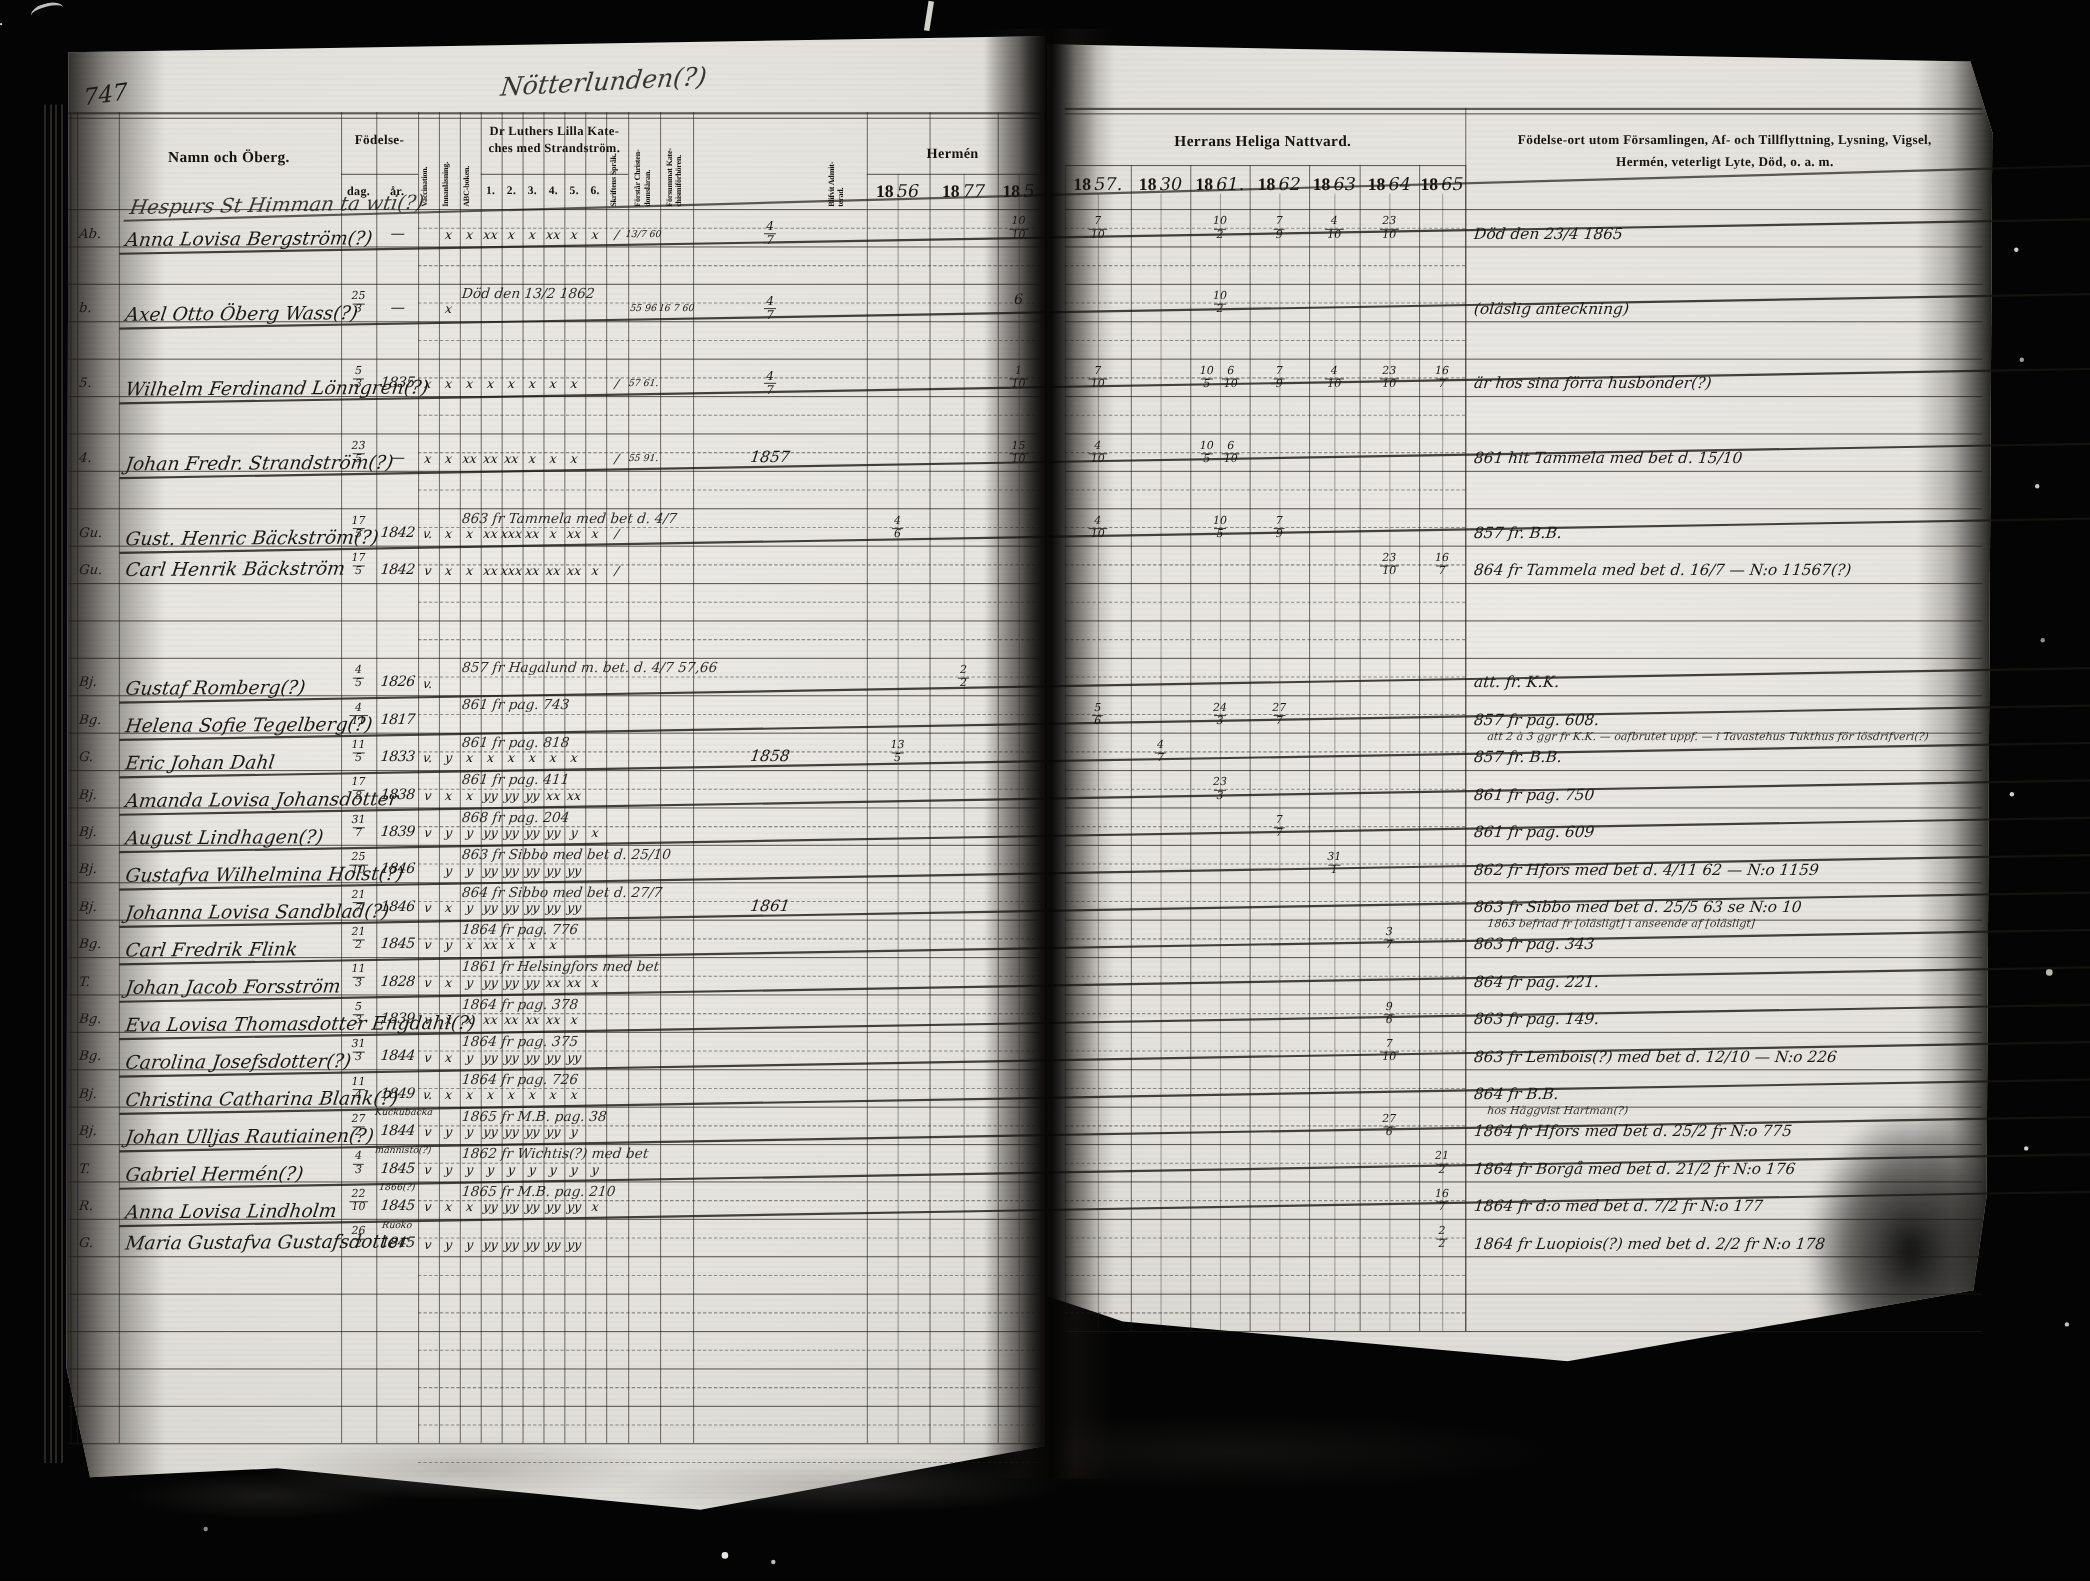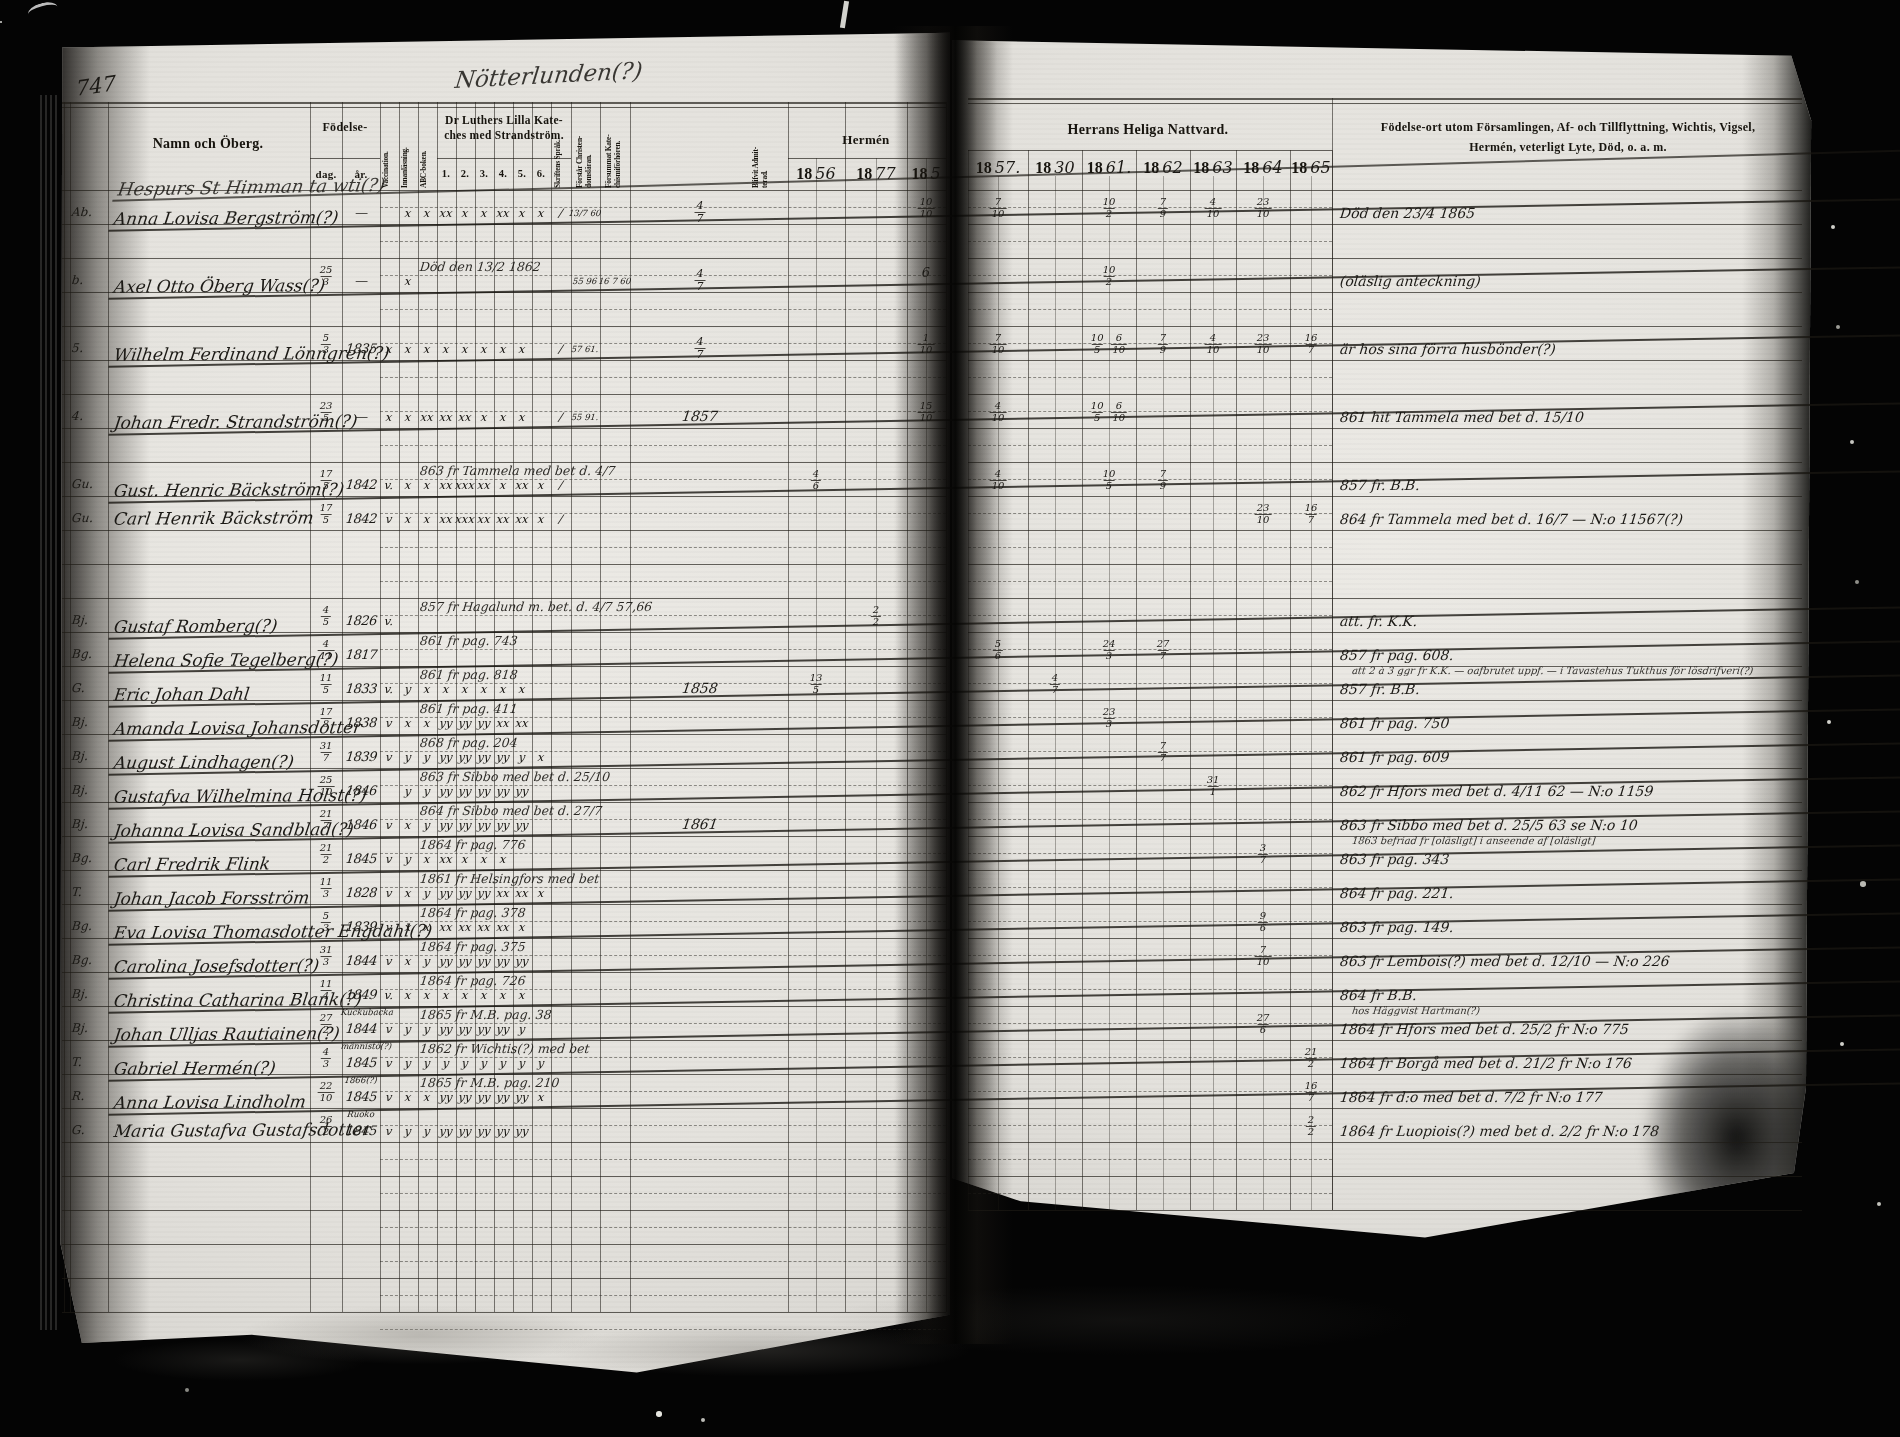--- a/index.html
+++ b/index.html
@@ -111,21 +111,21 @@
       </div>
     <div class="vhdr" style="left:752px;top:104px;">
       <span>Blifvit Admit-</span>
       <span>terad.</span>
       </div>
     <div class="pr ctr" style="left:866px;top:132px;font-size:13px;">Hermén</div>
   </div>
 
   <div id="rheader">
     <div class="pr ctr" style="left:1148px;top:122px;font-size:14px;">Herrans Heliga Nattvard.</div>
-    <div class="pr ctr" style="left:1568px;top:120px;font-size:12px;">Födelse-ort utom Församlingen, Af- och Tillflyttning, Wichtis, Vigsel,</div>
+    <div class="pr ctr" style="left:1568px;top:120px;font-size:12px;">Födelse-ort utom Församlingen, Af- och Tillflyttning, Lysning, Vigsel,</div>
     <div class="pr ctr" style="left:1568px;top:140px;font-size:12px;">Hermén, veterligt Lyte, Död, o. a. m.</div>
   </div>
 
   <div id="grid">
       <div class="gl" style="left: 62px; top: 102px; width: 884px; height: 2px; opacity: 0.82;"></div>
       <div class="gl" style="left: 62px; top: 107px; width: 884px; height: 1px; opacity: 0.82;"></div>
       <div class="gl" style="left: 968px; top: 98px; width: 834px; height: 2px; opacity: 0.82;"></div>
       <div class="gl" style="left: 968px; top: 103px; width: 834px; height: 1px; opacity: 0.82;"></div>
       <div class="gl" style="left: 310px; top: 158px; width: 70px; height: 1px; opacity: 0.82;"></div>
       <div class="gl" style="left: 437px; top: 158px; width: 134px; height: 1px; opacity: 0.82;"></div>

